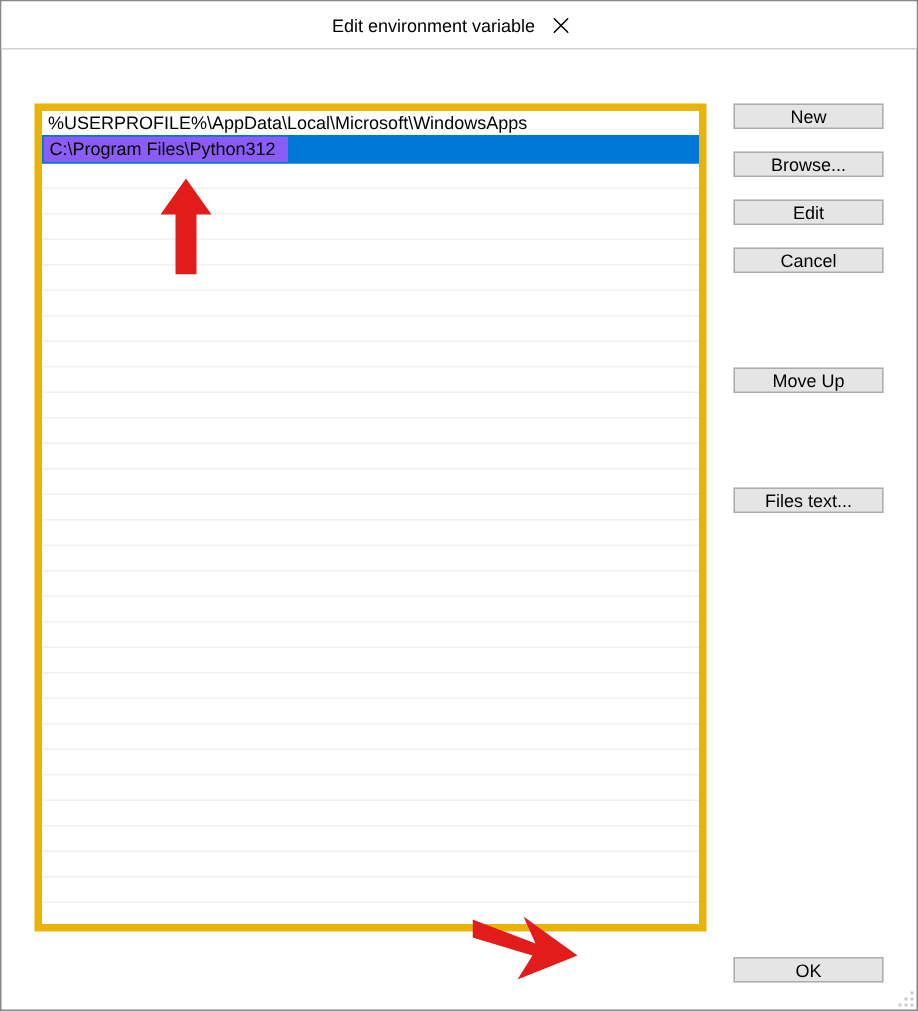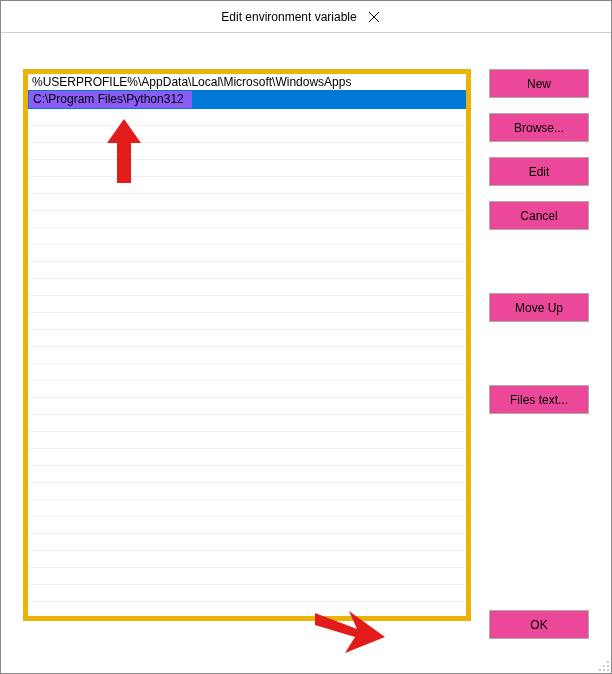--- a/index.html
+++ b/index.html
@@ -7,24 +7,24 @@
   .titlebar{height:32px;border-bottom:1px solid #d0d0d0;display:flex;align-items:center;justify-content:center;padding:0 10px 0 10px;box-sizing:border-box;background:#fff}
   .titlebar .title{font-size:12px}
   .close-btn{width:34px;height:28px;display:flex;align-items:center;justify-content:center;cursor:pointer}
   .close-btn svg{width:10px;height:10px;stroke:#000;stroke-width:1}
   .content{position:absolute;top:32px;left:0;right:0;bottom:0}
   .listbox{position:absolute;top:36px;left:22px;width:448px;height:552px;border:5px solid #eab308;background:#fff;box-sizing:border-box;overflow:hidden}
   .row{height:17px;line-height:17px;border-bottom:1px solid #f0f0f0;box-sizing:border-box;padding:0 4px;font-size:12px;overflow:hidden;white-space:nowrap}
   .row.editing{padding:0;border:1px solid #0078d7;background:#0078d7;margin-top:-1px;height:19px}
   .row.editing input{height:17px;border:none;outline:none;background:#8b5cf6;font:inherit;padding:0 4px;box-sizing:border-box}
   .btncol{position:absolute;top:36px;right:22px;width:100px}
-  .wbtn{width:100px;height:29px;background:#ec4899;border:1px solid #adadad;box-sizing:border-box;font:inherit;cursor:pointer;margin-bottom:15px;display:flex;align-items:center;justify-content:center}
+  .wbtn{width:100px;height:17px;background:#e5e5e5;border:1px solid #adadad;box-sizing:border-box;font:inherit;cursor:pointer;margin-bottom:15px;display:flex;align-items:center;justify-content:center}
   .gap{height:48px}
   .bottom-btns{position:absolute;bottom:18px;right:22px;display:flex;gap:14px}
-  .bottom-btns .wbtn{margin-bottom:16px}
+  .bottom-btns .wbtn{margin-bottom:0}
   .arrow{position:absolute;pointer-events:none}
   .arrow svg{display:block}
   
   .grip{position:absolute;right:2px;bottom:2px;width:14px;height:14px;opacity:.4}
   .grip span{position:absolute;width:2px;height:2px;background:#808080}
 </style>
 </head>
 <body>
 
 <div class="window">

